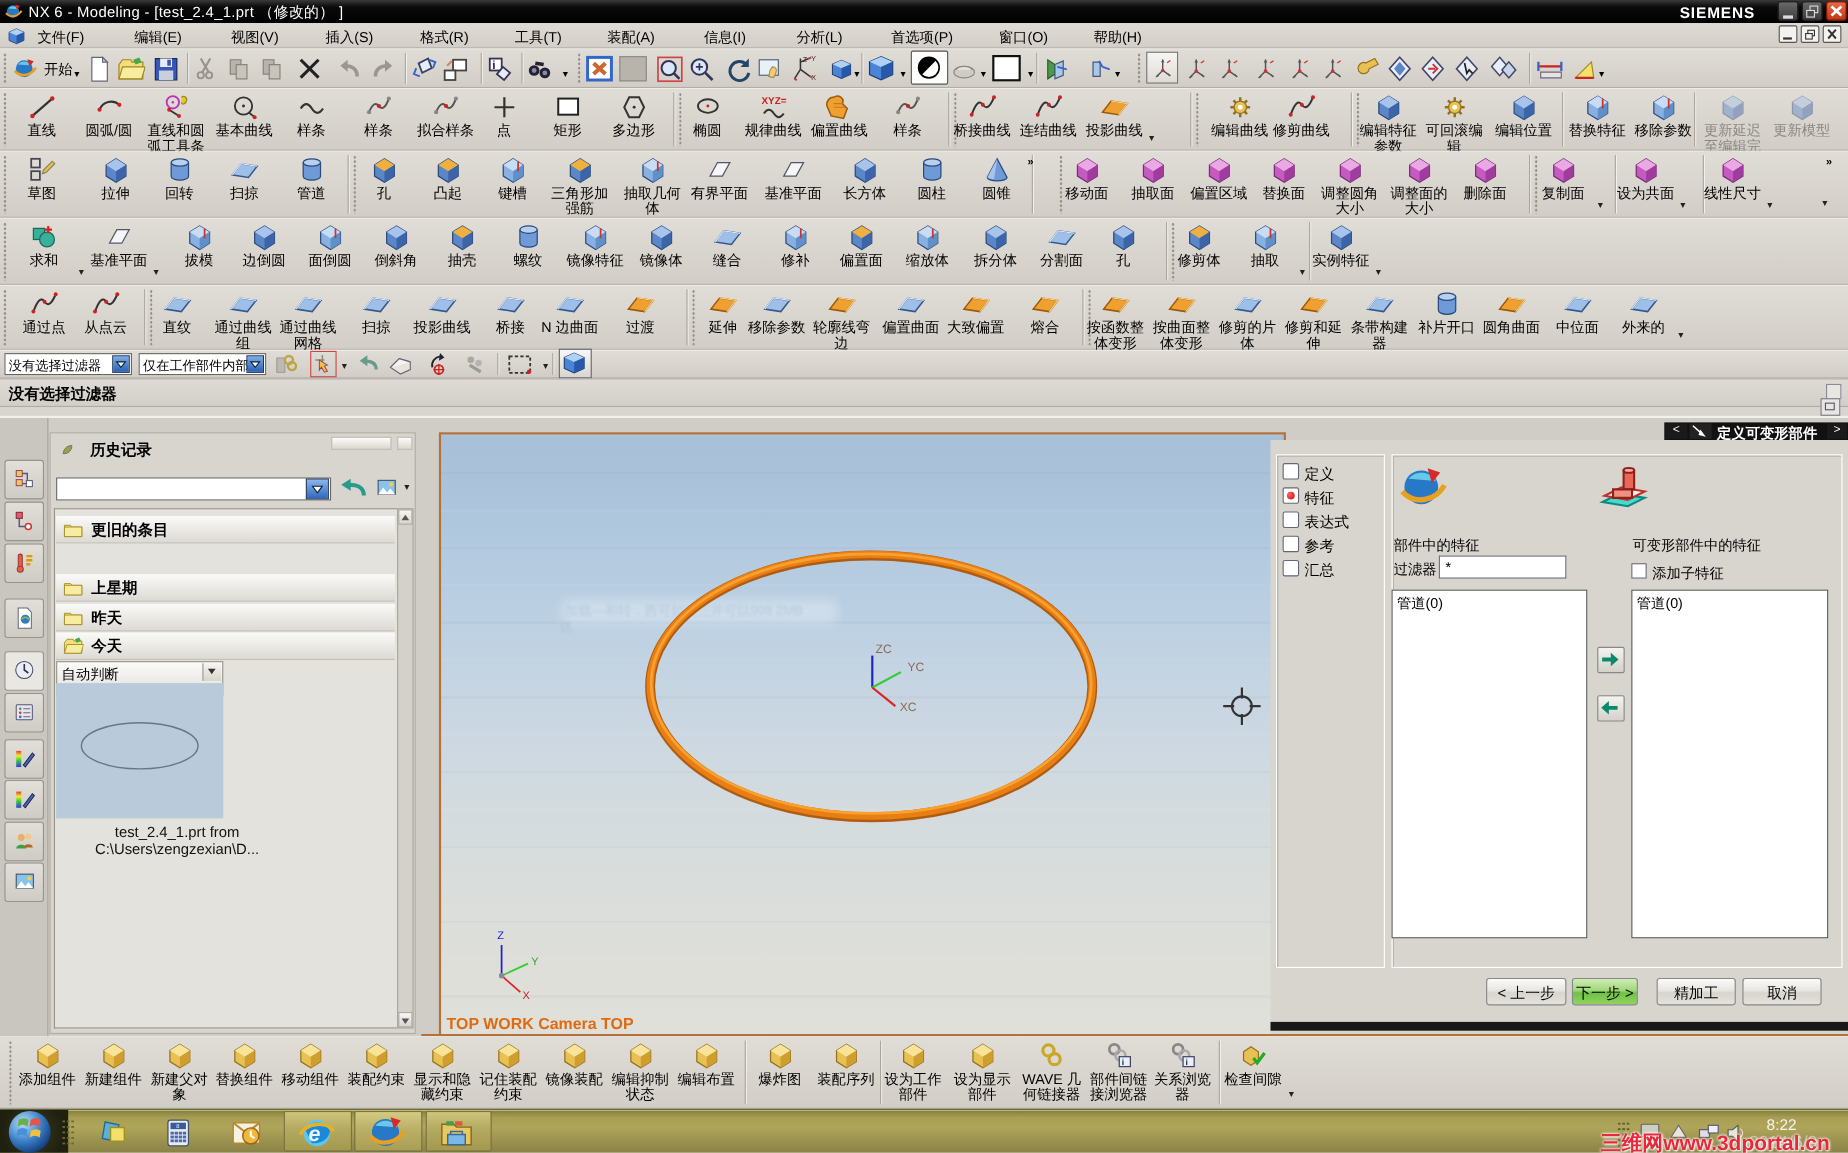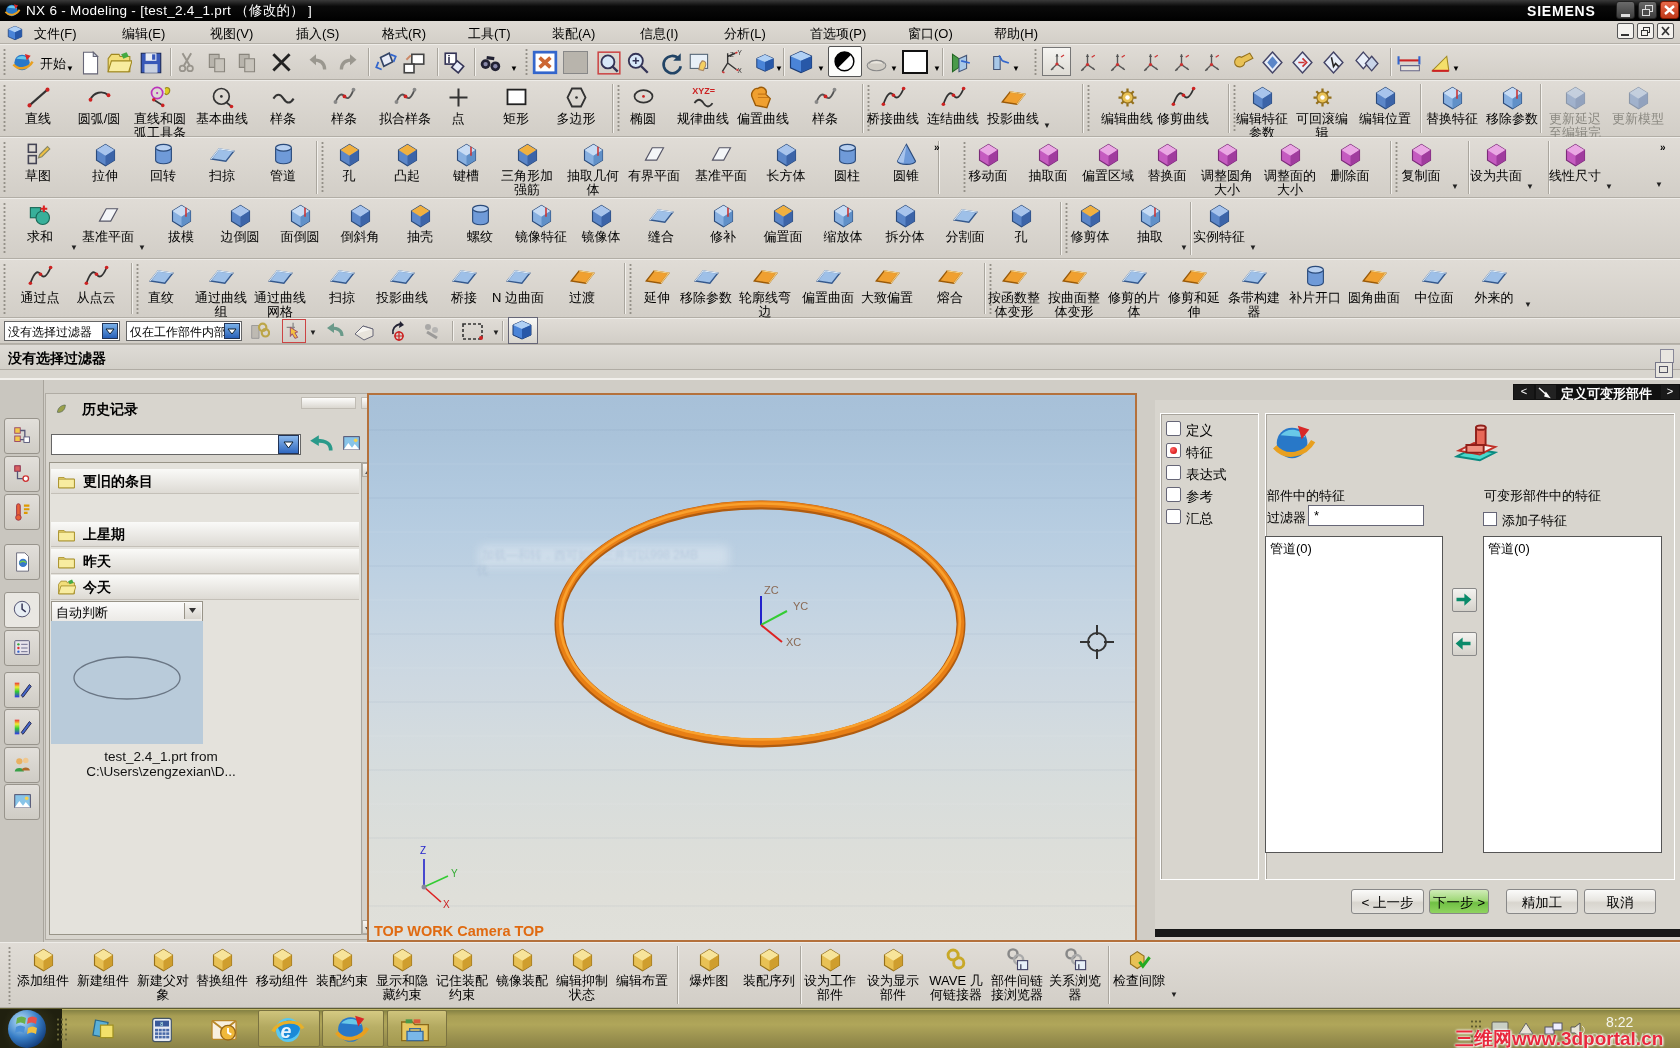--- a/index.html
+++ b/index.html
@@ -1002,21 +1002,21 @@
           </svg></div>
  </div>
  <div class="abs" style="left:5px;top:227px;width:152px;height:123px;background:#b9cbda">
    <svg width="152" height="123">
           <ellipse cx="76" cy="57" rx="53" ry="21" fill="none" stroke="#6a7684" stroke-width="1.3"></ellipse>
         </svg>
  </div>
  <div class="abs" style="left:0px;top:355px;width:230px;text-align:center;font-size:13.5px;color:#111">test_2.4_1.prt from<br>C:\Users\zengzexian\D...</div>
 </div>
 
-<div class="abs" style="left:367px;top:393px;width:770px;height:549px;border:2px solid #b4713c;background:linear-gradient(180deg,#a7c0d8 0%,#aac3da 8%,#b0c8de 16%,#b7cde1 25%,#bed1e2 33%,#c6d5e2 42%,#cdd8e1 52%,#d3dbdf 62%,#d8dddc 72%,#dcdeda 82%,#dfdfd9 92%,#e0e0da 100%)">
+<div class="abs" style="left:399px;top:393px;width:770px;height:549px;border:2px solid #b4713c;background:linear-gradient(180deg,#a7c0d8 0%,#aac3da 8%,#b0c8de 16%,#b7cde1 25%,#bed1e2 33%,#c6d5e2 42%,#cdd8e1 52%,#d3dbdf 62%,#d8dddc 72%,#dcdeda 82%,#dfdfd9 92%,#e0e0da 100%)">
  <div class="abs" style="left:0;top:0;width:766px;height:545px;background:repeating-linear-gradient(180deg,rgba(255,255,255,.045) 0 2px,rgba(255,255,255,0) 2px 34px,rgba(30,60,110,.035) 34px 36px,rgba(30,60,110,0) 36px 68px)"></div>
       <div class="abs" style="left:110px;top:150px;width:250px;height:22px;background:rgba(238,244,250,.38);filter:blur(5px);border-radius:4px"></div>
  <div class="abs" style="left:113px;top:152px;width:236px;height:14px;color:rgba(135,162,195,.30);font-size:12px;overflow:hidden;white-space:nowrap;filter:blur(1.2px)">加载—和转．西可如叫三并可以998 2MB</div>
  <div class="abs" style="left:108px;top:168px;width:16px;height:12px;color:rgba(135,162,195,.30);font-size:11px;filter:blur(1.2px)">优</div>
  <svg class="abs" style="left:0;top:0" width="766px" height="545px">
   <ellipse cx="391" cy="229" rx="201" ry="119" fill="none" stroke="#b05c10" stroke-width="9"></ellipse>
   <ellipse cx="391" cy="228" rx="201" ry="119" fill="none" stroke="#e87f15" stroke-width="6.5"></ellipse>
   <ellipse cx="391" cy="226.5" rx="200" ry="118" fill="none" stroke="#f9a12e" stroke-width="2.5"></ellipse>
   <g stroke-width="2">
           <path d="M392 230V201" stroke="#2222cc"></path>

